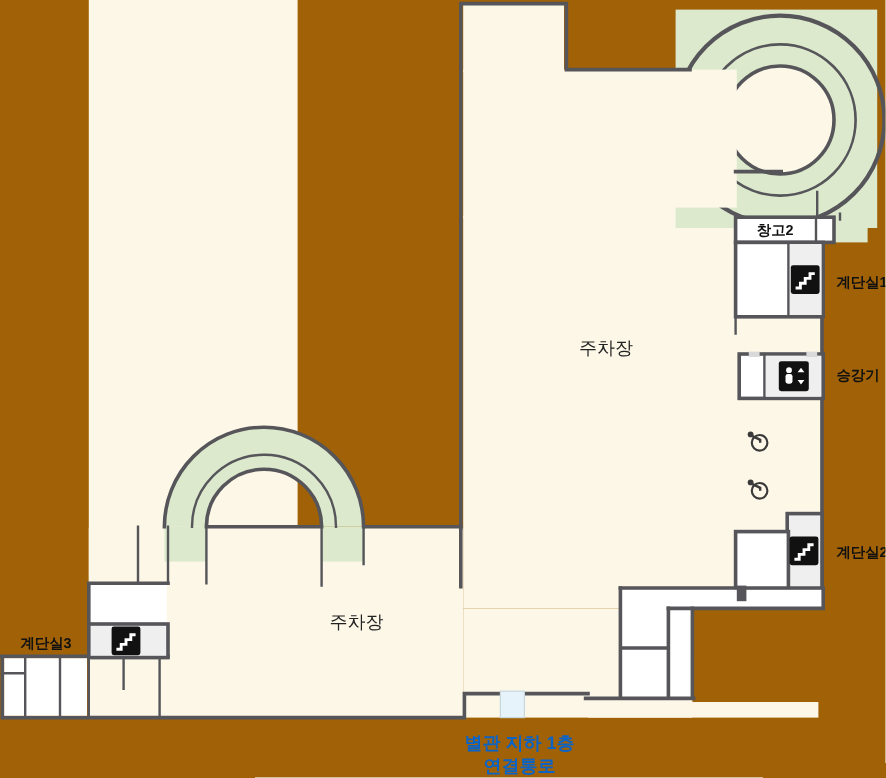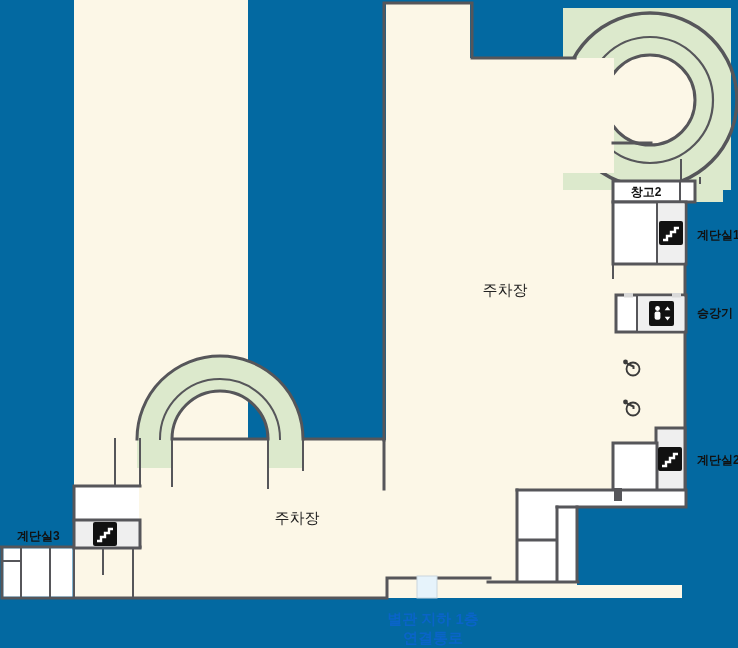--- a/index.html
+++ b/index.html
@@ -1,16 +1,16 @@
 <!DOCTYPE html>
 <html><head>
 <meta charset="utf-8">
 <style>
   html,body{margin:0;padding:0;background:#ffffff;}
-  .stage{position:relative;width:738px;height:648px;background:#0369a1;overflow:hidden;
+  .stage{position:relative;width:738px;height:648px;background:#a16207;overflow:hidden;
          font-family:"Liberation Sans",sans-serif;}
   svg{display:block}
   .floor{fill:#FCF7E7;}
   .void{fill:#FFFFFF;}
   .green{fill:#DCE9CC;}
   .wall{stroke:#56565A;stroke-width:3;fill:none;stroke-linecap:square;}
   .wall-thin{stroke:#56565A;stroke-width:2;fill:none;stroke-linecap:square;}
   .room{fill:#FFFFFF;stroke:#56565A;stroke-width:3;}
   .grayzone{fill:#EFEFEF;}
   .gap{fill:#D9D9D9;}

